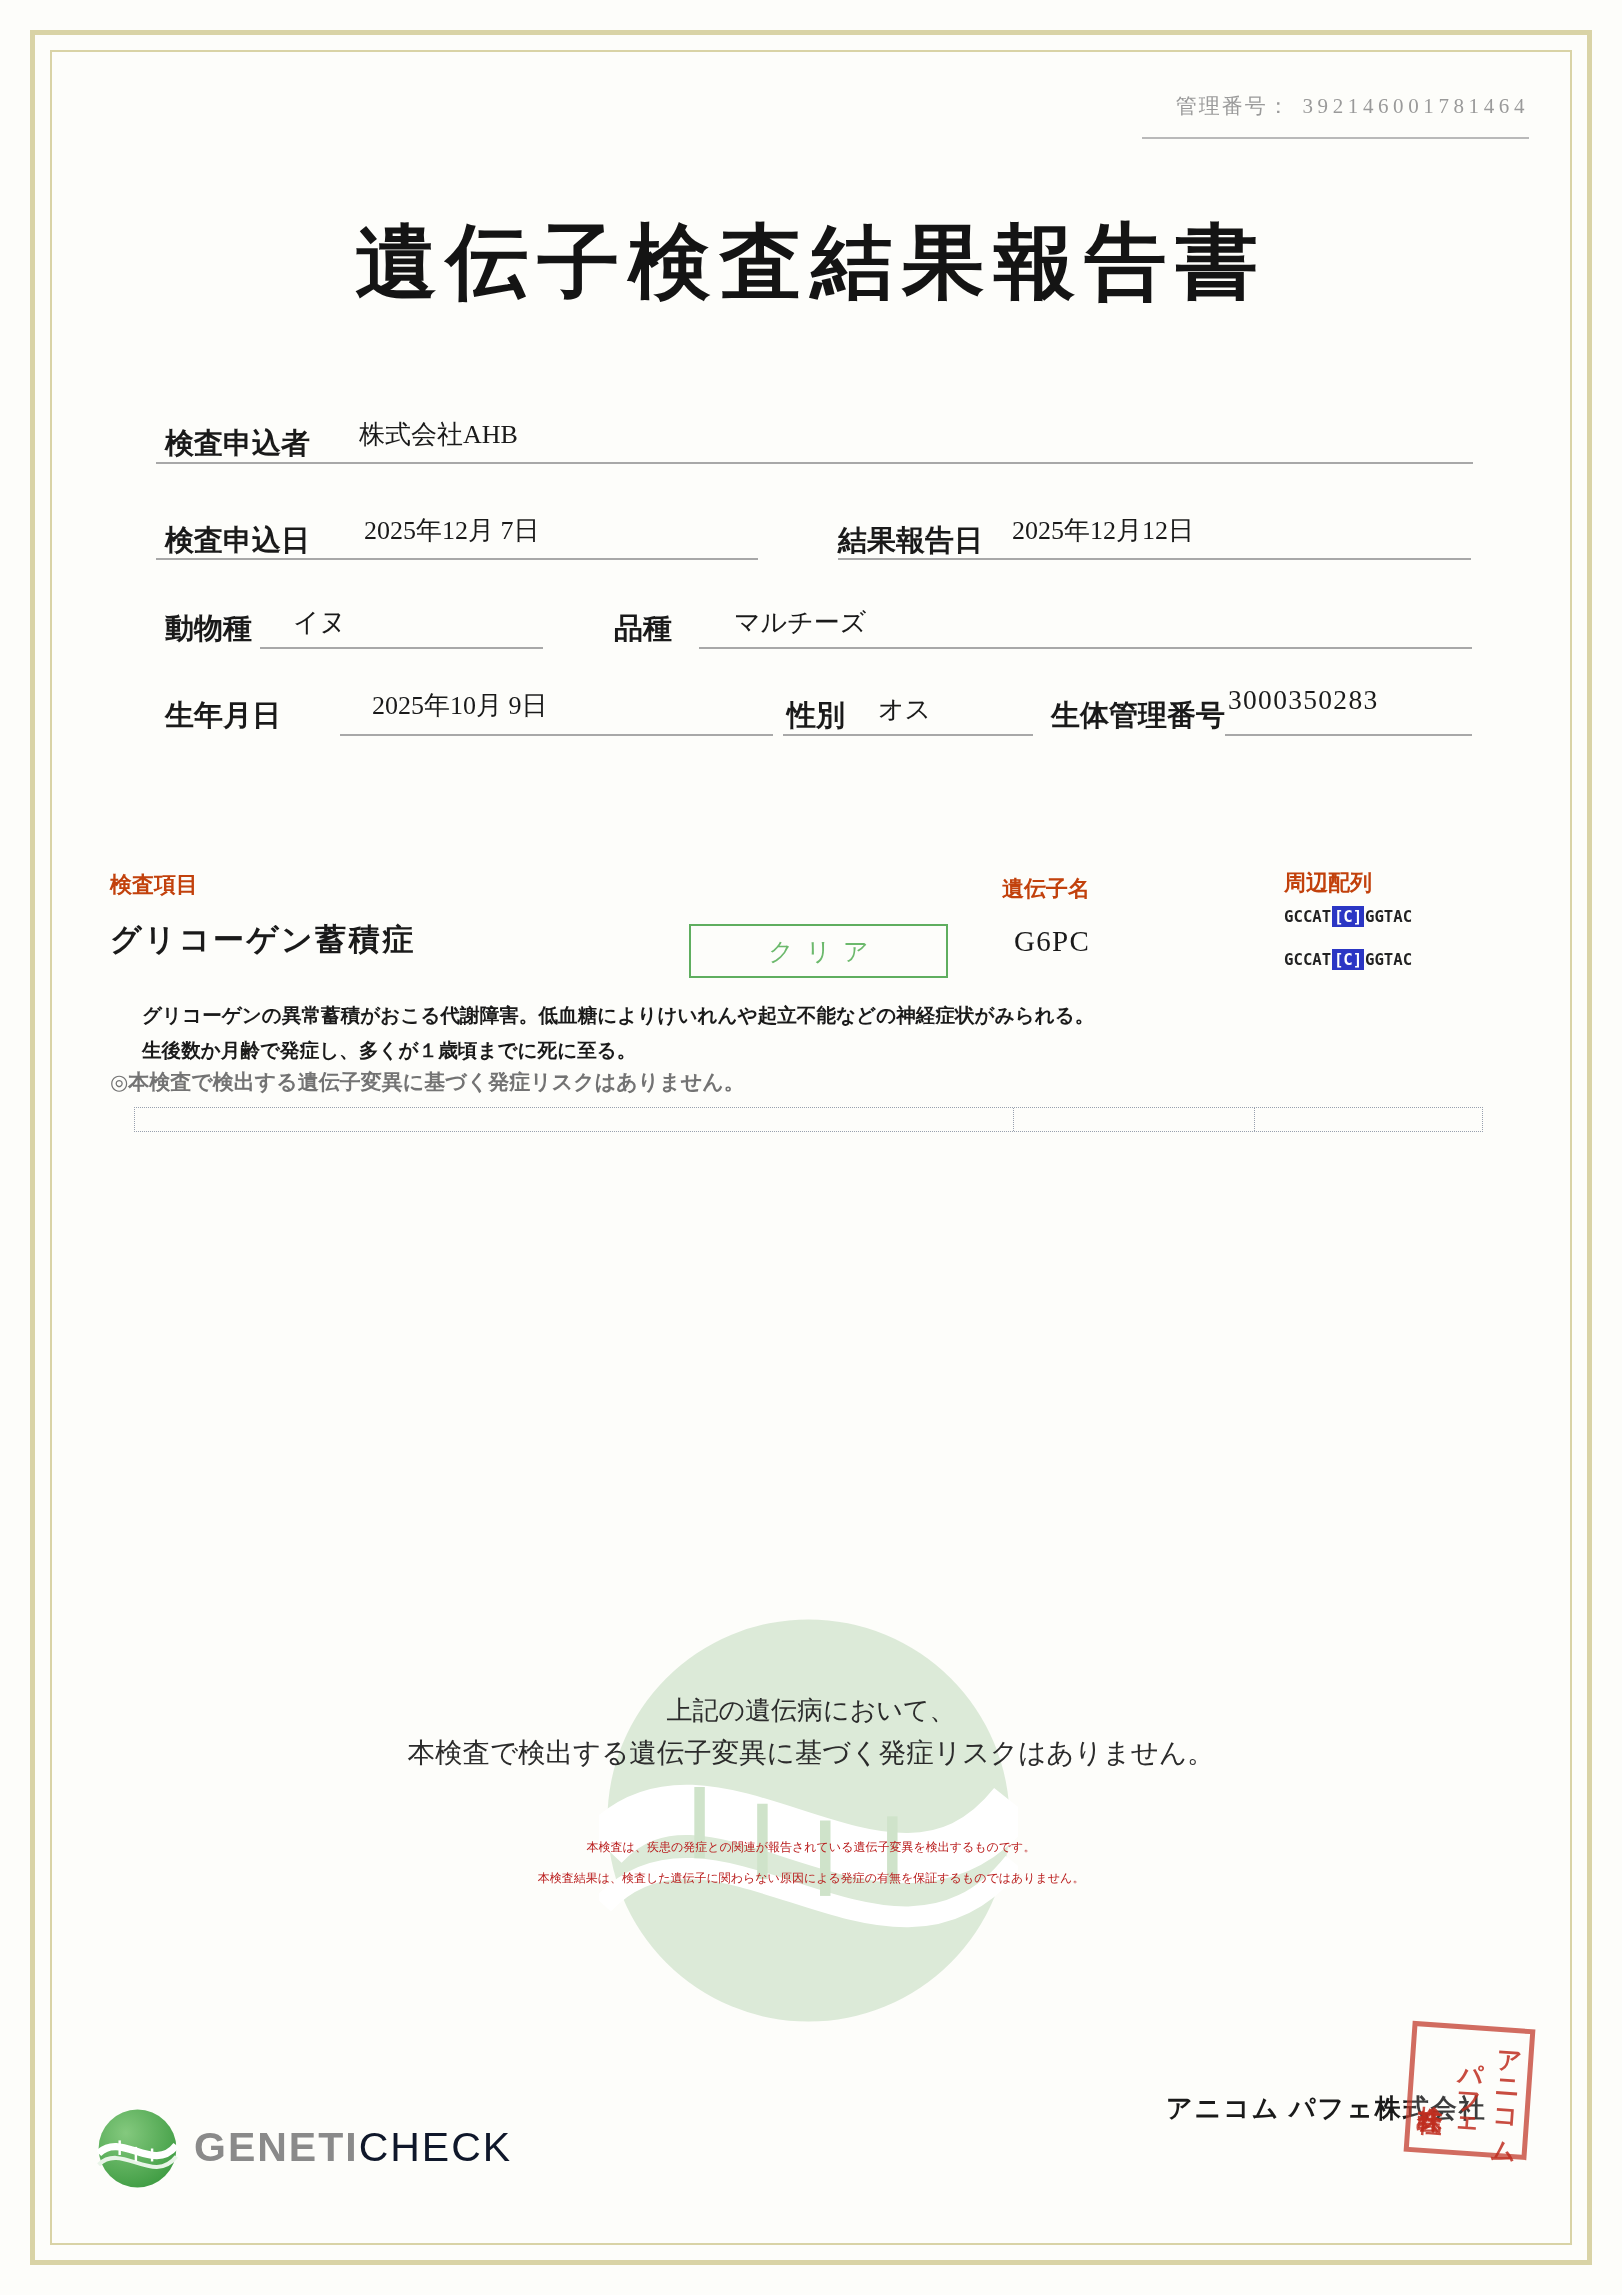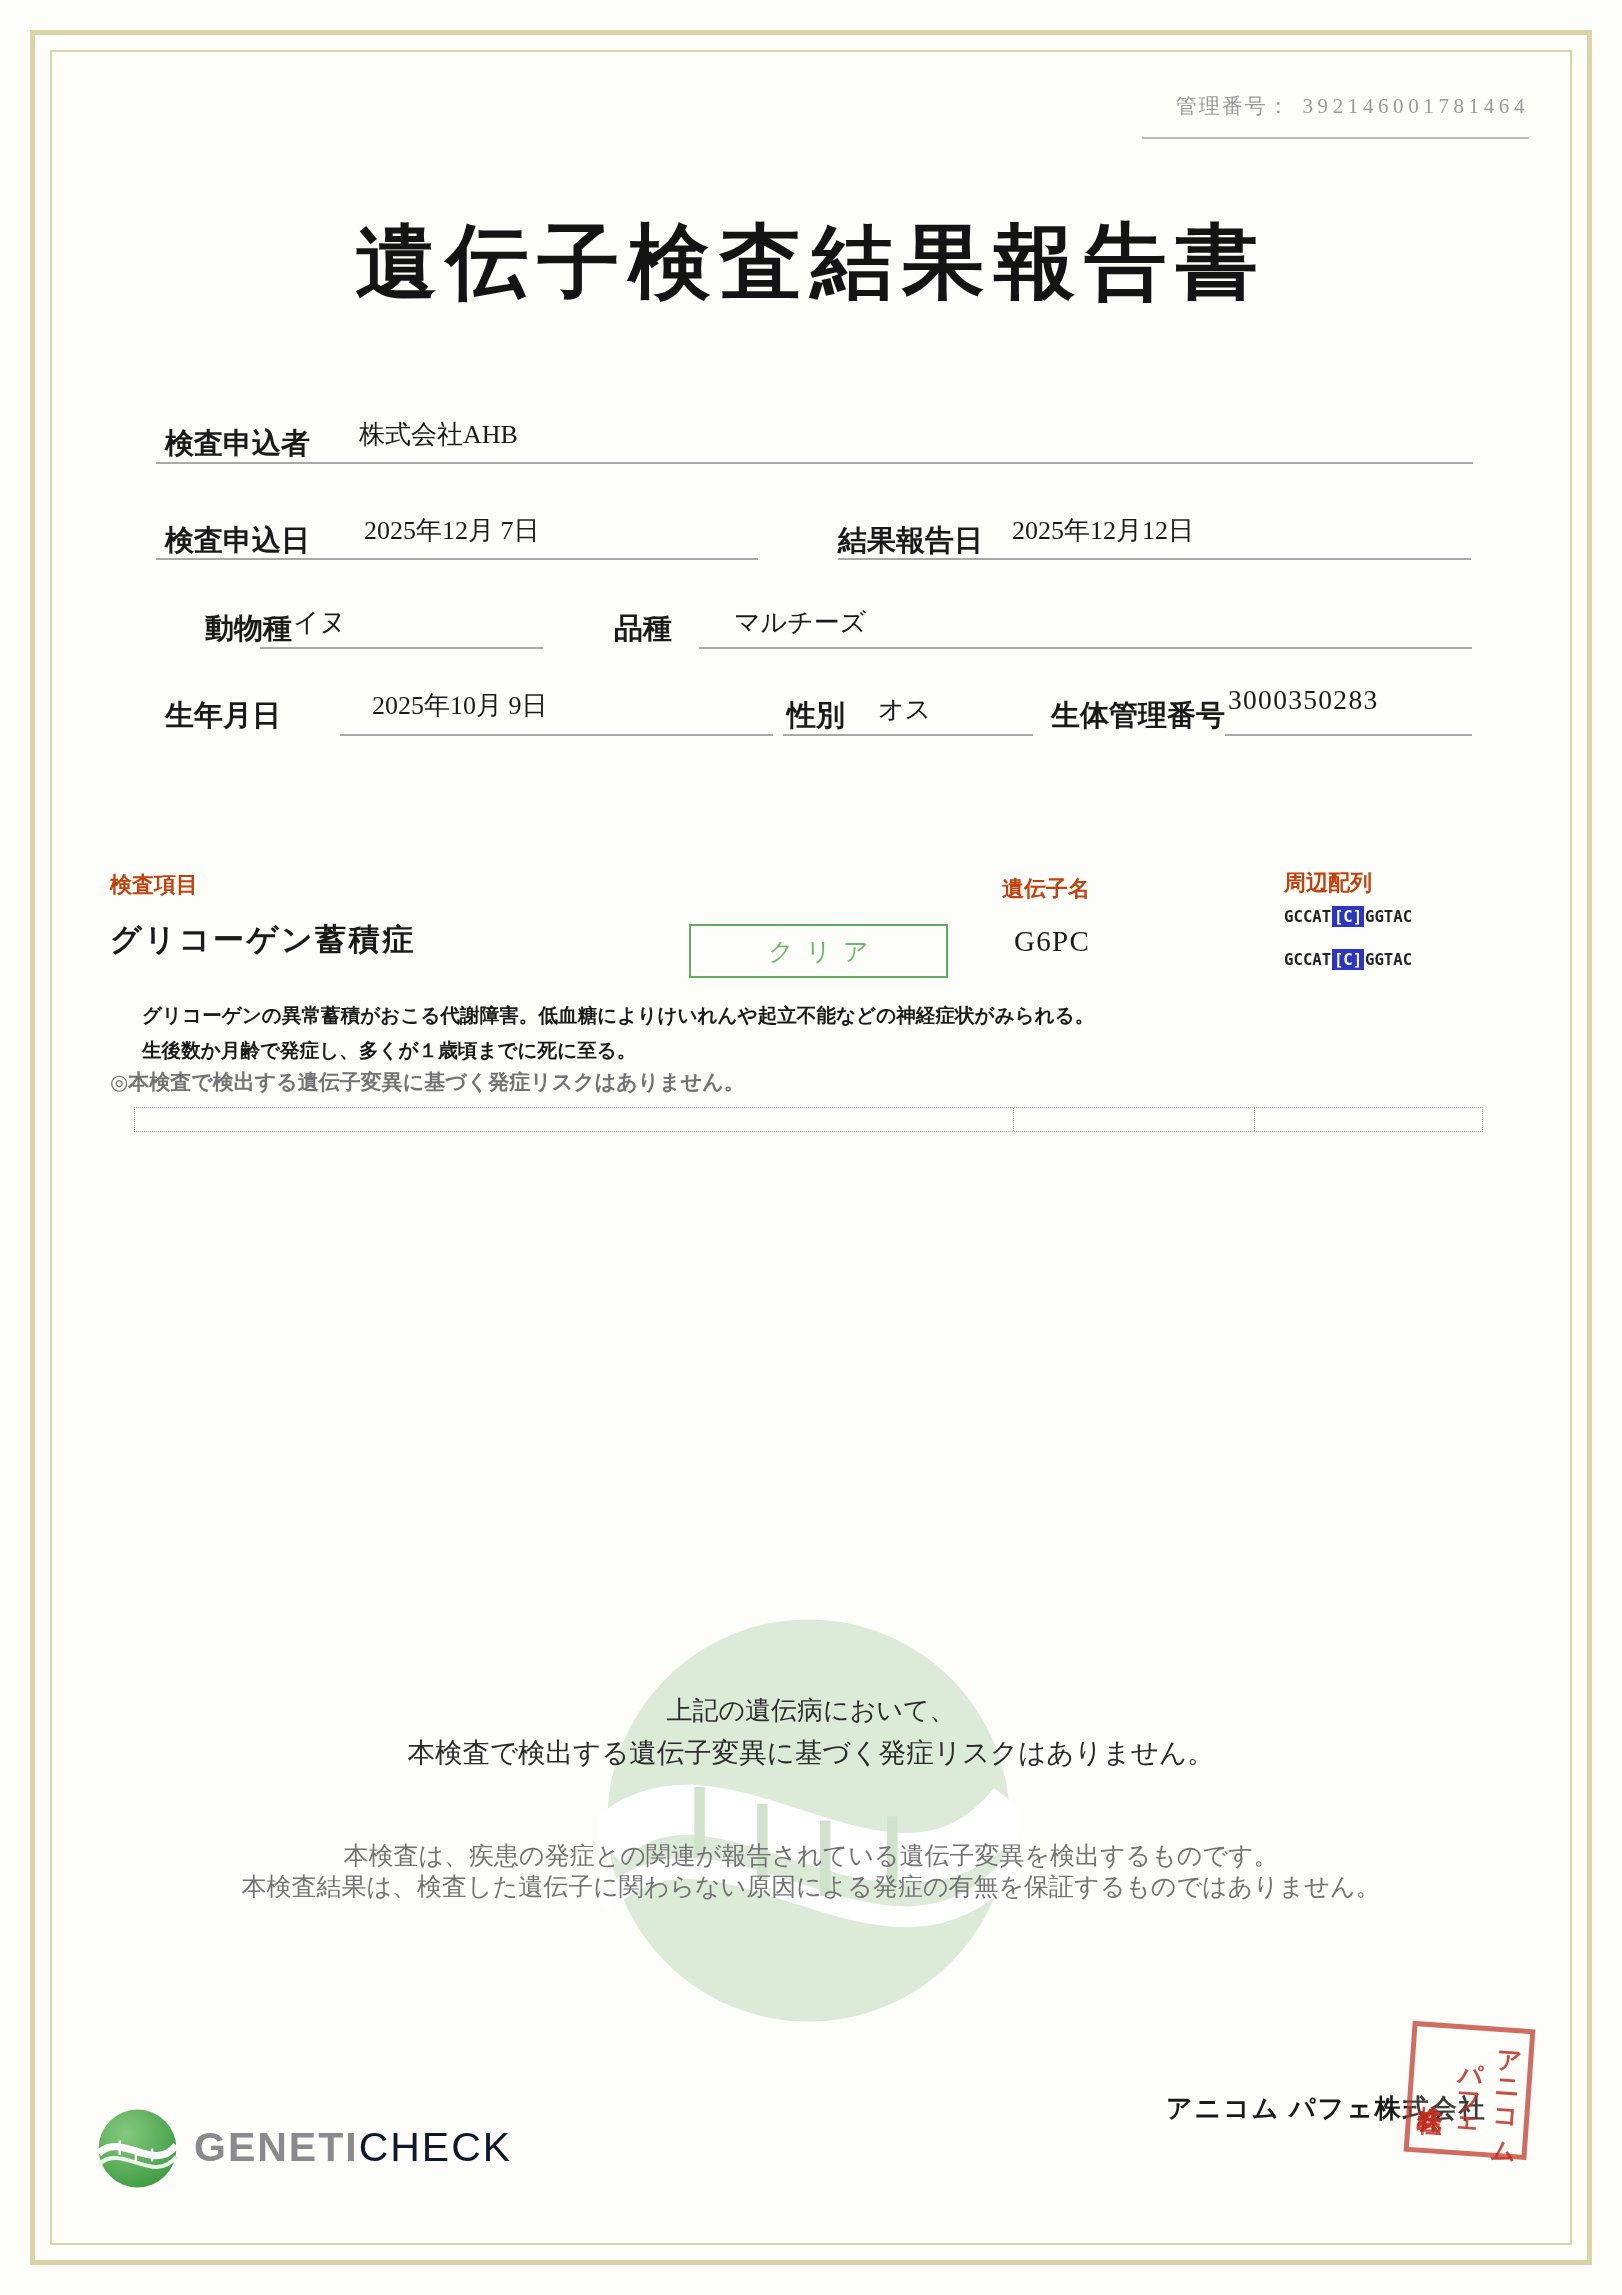--- a/index.html
+++ b/index.html
@@ -45,21 +45,21 @@
   .dotted-v{position:absolute;top:0;height:100%;width:0;border-left:1.3px dotted #98a0ae;}
 
   
   .watermark{position:absolute;left:599px;top:1611px;z-index:0;}
 
   
   .summary-line{position:absolute;left:0;width:1622px;text-align:center;z-index:2;
     font-family:"Liberation Sans","DejaVu Sans",sans-serif;color:#2b2b2b;white-space:nowrap;}
   .sum1{top:1693px;font-size:26px;}
   .sum2{top:1735px;font-size:27.5px;}
-  .note{font-size:25px;color:#737373;}
+  .note{font-size:12px;color:#b91c1c;}
   .n1{top:1839px;}
   .n2{top:1870px;}
 
   
   .logo{position:absolute;left:97px;top:2108px;z-index:2;}
   .logo-text{position:absolute;left:194px;top:2124px;z-index:2;
     font-family:"Liberation Sans","DejaVu Sans",sans-serif;font-size:41px;letter-spacing:2px;white-space:nowrap;}
   .logo-text .lt1{color:#8a8a8a;font-weight:bold;}
   .logo-text .lt2{color:#0f172a;}
   .company{position:absolute;left:1166px;top:2091px;font-size:26px;font-weight:bold;letter-spacing:2px;z-index:1;white-space:nowrap;}
@@ -86,21 +86,21 @@
 <div class="fvalue" style="left:359px;top:417px;">株式会社AHB</div>
 <div class="uline" style="left:156px;top:462px;width:1317px;"></div>
 
 <div class="flabel" style="left:165px;top:521px;">検査申込日</div>
 <div class="fvalue" style="left:364px;top:513px;">2025年12月 7日</div>
 <div class="uline" style="left:156px;top:558px;width:602px;"></div>
 <div class="flabel" style="left:838px;top:521px;">結果報告日</div>
 <div class="fvalue" style="left:1012px;top:513px;">2025年12月12日</div>
 <div class="uline" style="left:838px;top:558px;width:633px;"></div>
 
-<div class="flabel" style="left:165px;top:609px;margin-left:40px;">動物種</div>
+<div class="flabel" style="left:165px;top:609px;">動物種</div>
 <div class="fvalue" style="left:293px;top:605px;">イヌ</div>
 <div class="uline" style="left:260px;top:647px;width:283px;"></div>
 <div class="flabel" style="left:614px;top:609px;">品種</div>
 <div class="fvalue" style="left:734px;top:605px;">マルチーズ</div>
 <div class="uline" style="left:699px;top:647px;width:773px;"></div>
 
 <div class="flabel" style="left:165px;top:696px;">生年月日</div>
 <div class="fvalue" style="left:372px;top:688px;">2025年10月 9日</div>
 <div class="uline" style="left:340px;top:734px;width:433px;"></div>
 <div class="flabel" style="left:787px;top:696px;">性別</div>

